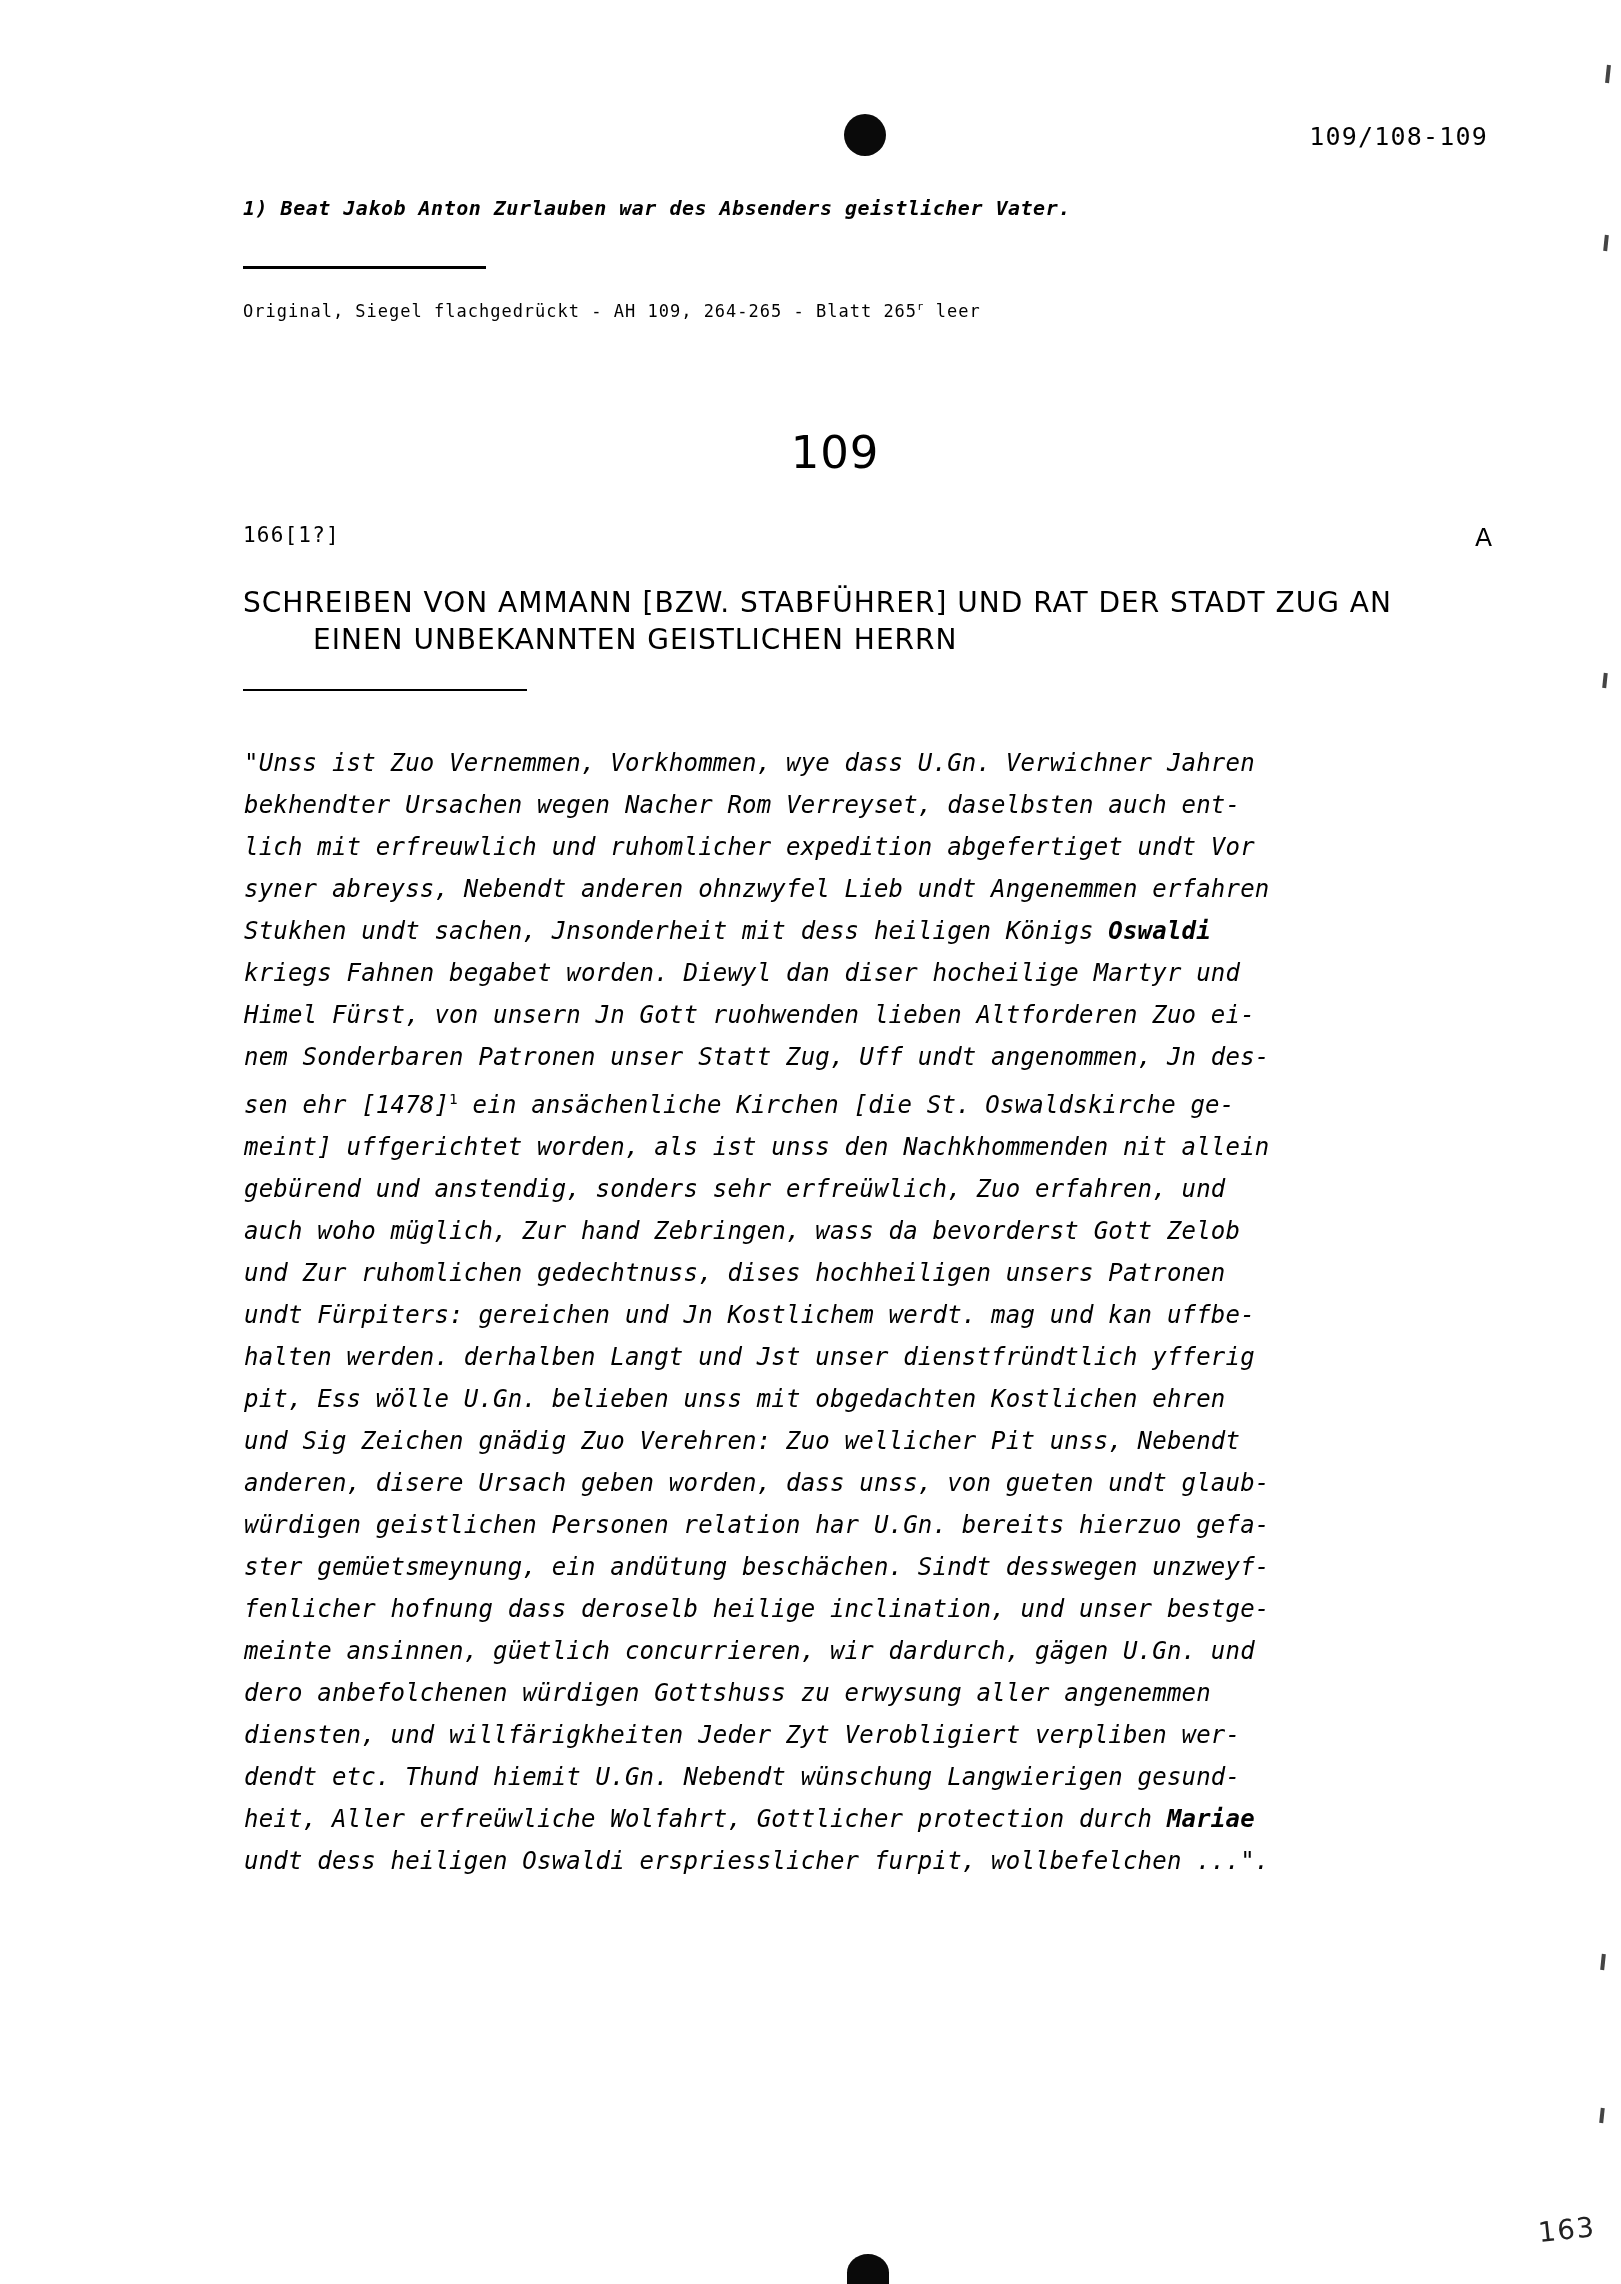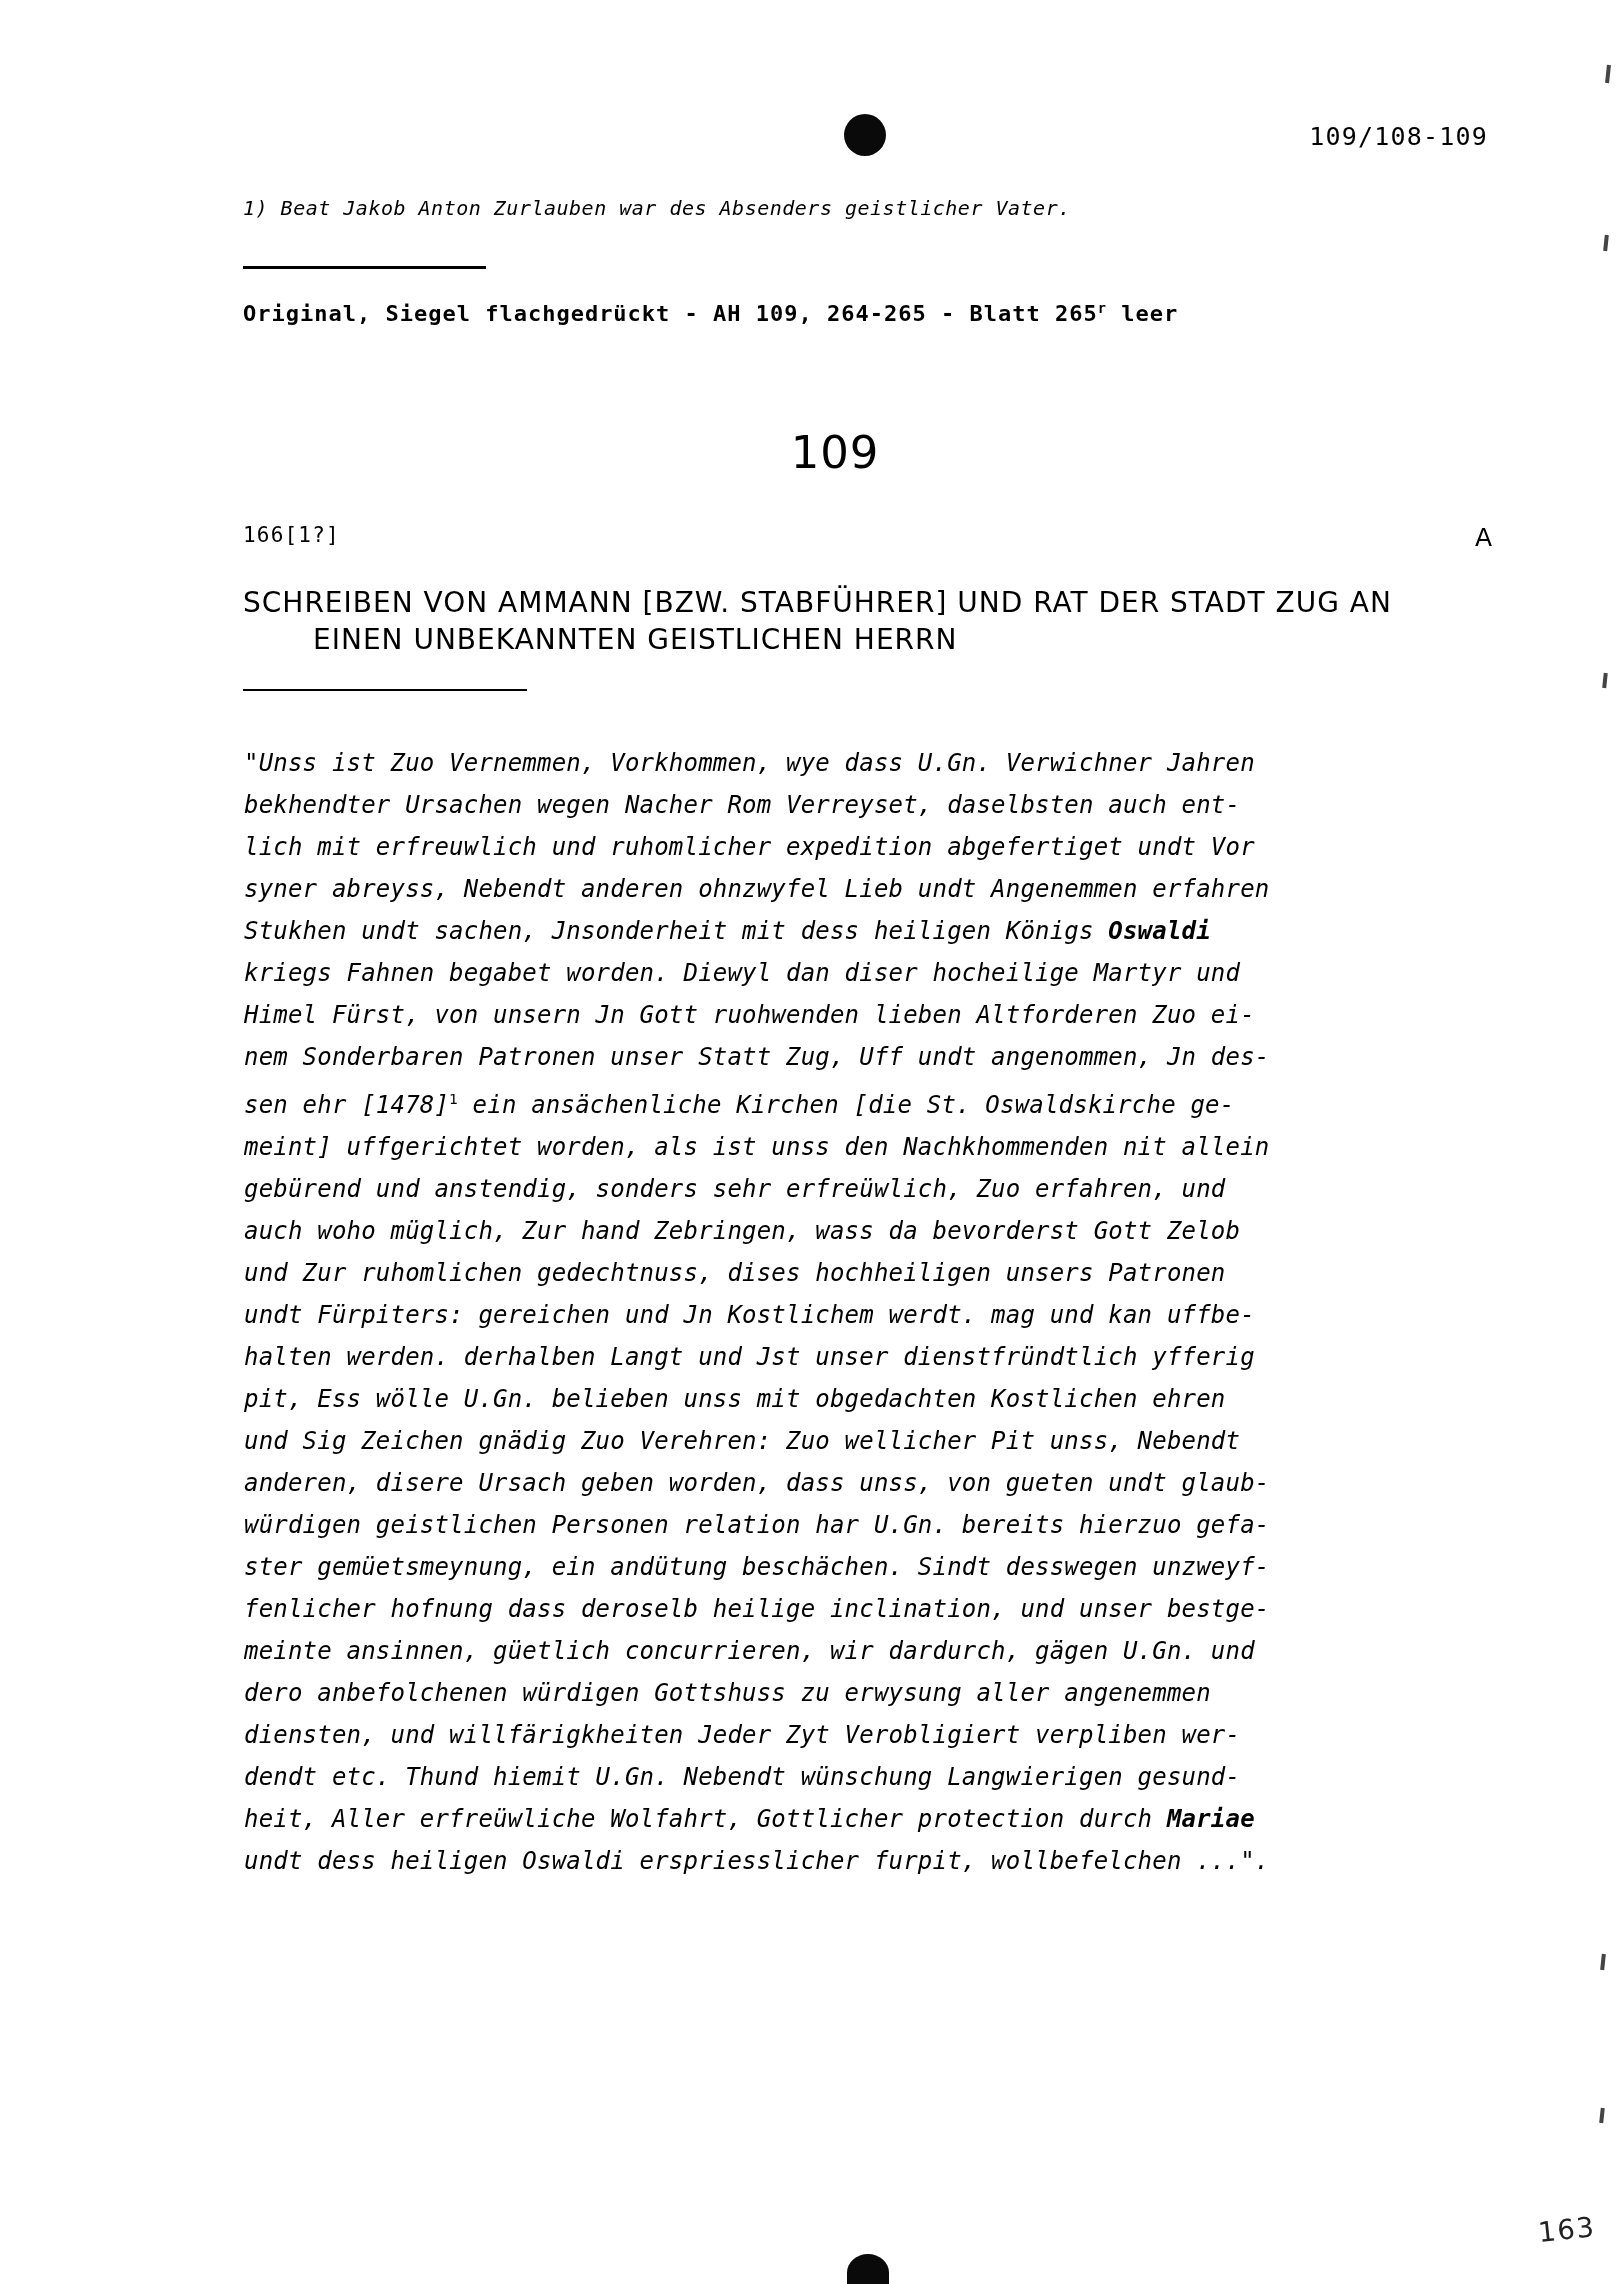--- a/index.html
+++ b/index.html
@@ -75,39 +75,39 @@
   }
 
   .footnote {
     position: absolute;
     left: 231px;
     top: 196px;
     font-size: 20px;
     font-style: italic;
     letter-spacing: 0.5px;
     white-space: nowrap;
+    font-weight: bold;
   }
 
   .rule-short {
     position: absolute;
     left: 231px;
     top: 266px;
     width: 243px;
     height: 3.2px;
     background: #000;
   }
 
   .source-line {
     position: absolute;
     left: 231px;
     top: 300px;
-    font-size: 22px;
+    font-size: 17px;
     letter-spacing: 1px;
     white-space: nowrap;
-    font-weight: bold;
   }
   .source-line sup {
     font-size: 0.62em;
     vertical-align: super;
   }
 
   .big-number {
     position: absolute;
     left: 0;
     right: 0;

